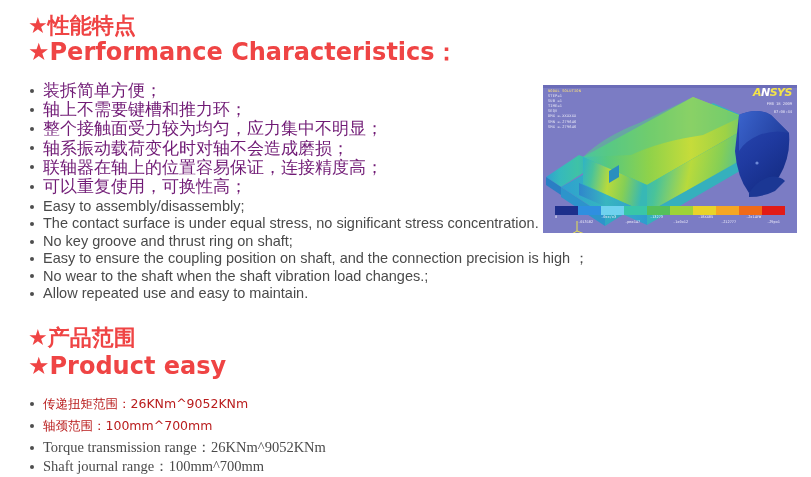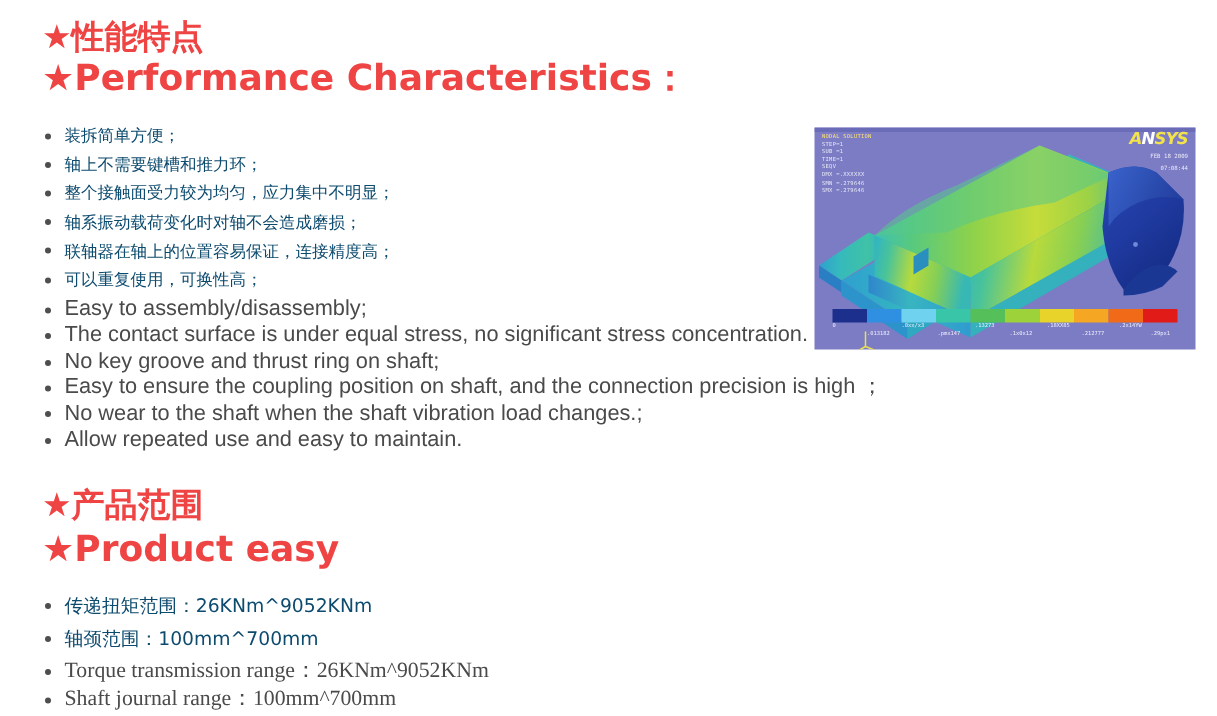--- a/index.html
+++ b/index.html
@@ -52,35 +52,35 @@
     left: 0;
     top: 50%;
     width: 4px;
     height: 4px;
     margin-top: -2px;
     background: #4e4e4e;
     border-radius: 50%;
   }
   .list-cn li {
     font-family: "DejaVu Sans", sans-serif;
-    font-size: 11px;
+    font-size: 17px;
     line-height: 19.2px;
-    color: #0c4a6e;
+    color: #701a75;
   }
   .list-en li {
     font-family: Liberation Sans, sans-serif;
     font-size: 14.5px;
     line-height: 17.4px;
     color: #4a4a4a;
   }
   .list-spec-cn li {
     font-family: "DejaVu Sans", sans-serif;
     font-size: 12.5px;
     line-height: 22px;
-    color: #0c4a6e;
+    color: #b91c1c;
   }
   .list-spec-en li {
     font-family: Liberation Serif, serif;
     font-size: 14.5px;
     line-height: 19px;
     color: #4a4a4a;
   }
 
   
   .fea-figure {

